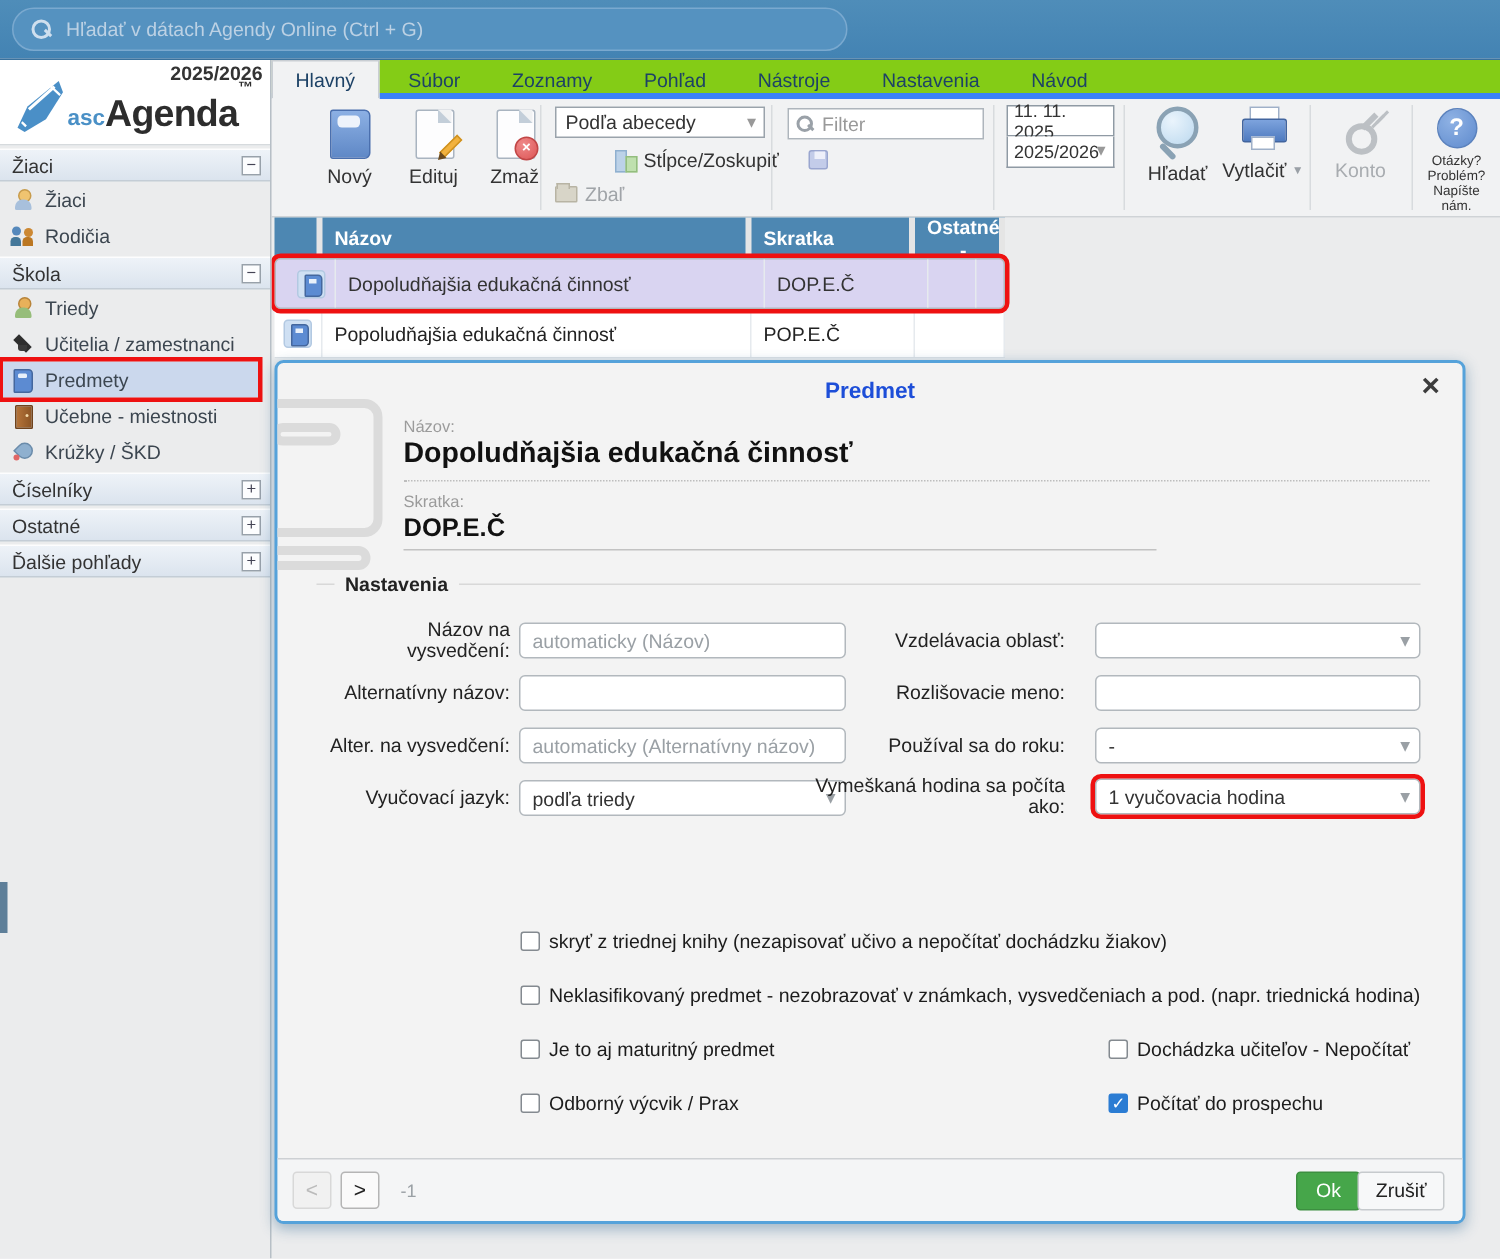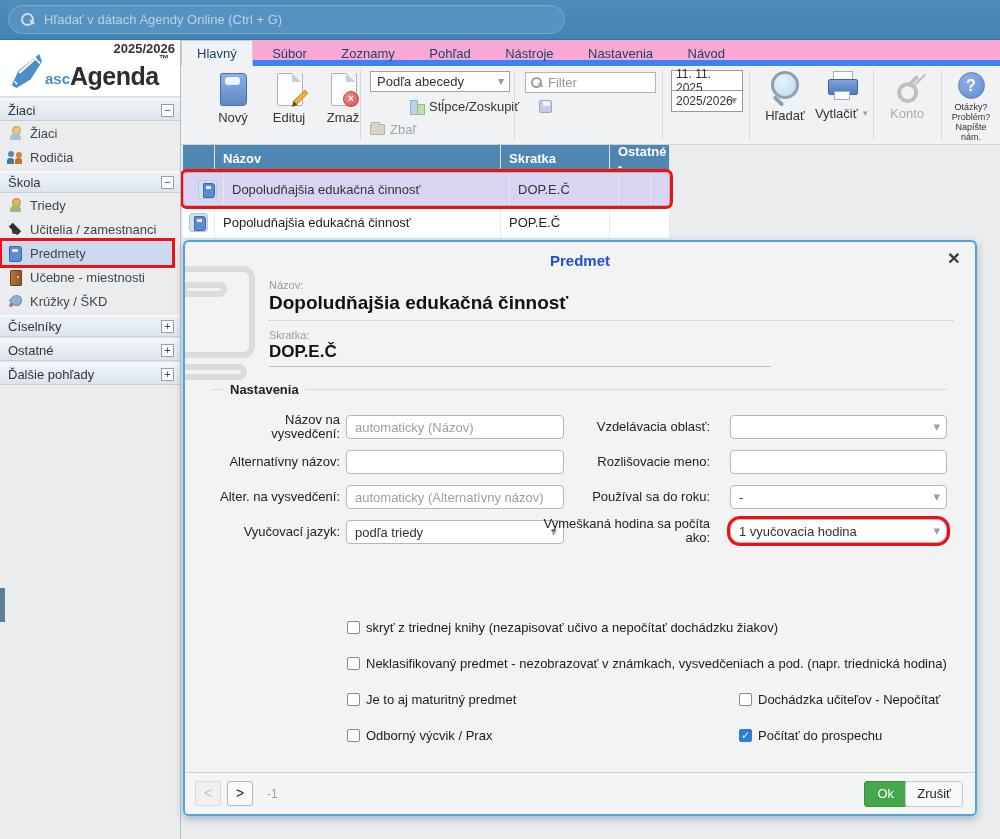--- a/index.html
+++ b/index.html
@@ -54,21 +54,21 @@
   .ic-book::after{content:"";position:absolute;left:5px;top:4px;width:6px;height:3px;background:#e8f0fa;border-radius:1px;}
   .ic-door::before{content:"";position:absolute;left:3px;top:1px;width:10px;height:14px;background:linear-gradient(90deg,#b5743a,#8d5524);border:1px solid #6e421c;border-radius:1px;}
   .ic-door::after{content:"";position:absolute;left:10px;top:7px;width:2px;height:2px;background:#f3d9a8;border-radius:50%;}
   .ic-rocket::before{content:"";position:absolute;left:4px;top:2px;width:9px;height:9px;background:#8fb0cf;border:1px solid #6b8cab;border-radius:50% 50% 50% 0;transform:rotate(45deg);}
   .ic-rocket::after{content:"";position:absolute;left:2px;bottom:2px;width:4px;height:4px;background:#e06666;border-radius:50%;}
   .ic-p4::before{content:"";position:absolute;left:1px;top:2px;width:6px;height:6px;border-radius:50%;background:#4f87c0;box-shadow:8px 1px 0 #74a85a;}
   .ic-p4::after{content:"";position:absolute;left:0;bottom:1px;width:7px;height:6px;border-radius:3px 3px 0 0;background:#3b6da0;box-shadow:8px 0 0 #5d8c47;}
 
   
   .main{position:absolute;left:181px;top:40px;width:819px;height:799px;}
-  .tabbar{position:absolute;left:0;top:0;width:819px;height:26px;background:#f9a8d4;border-bottom:6px solid #3b82f6;}
+  .tabbar{position:absolute;left:0;top:0;width:819px;height:26px;background:#84cc16;border-bottom:4px solid #3b82f6;}
   .tab{display:inline-block;padding:5px 15px 4px;font-size:13px;color:#1d4266;cursor:default;}
   .tab.active{background:#f1f2f3;border:1px solid #c9ced3;border-bottom:1px solid #f1f2f3;position:relative;top:0px;}
   .toolbar{position:absolute;left:0;top:26px;width:819px;height:79px;background:#f1f2f3;border-bottom:1px solid #cfd3d6;}
   .vsep{position:absolute;top:4px;bottom:4px;width:1px;background:#d8dbde;}
   .bigbtn{position:absolute;top:5px;height:68px;text-align:center;font-size:13px;color:#333;}
   .bigbtn .lbl{margin-top:3px;}
   .bigicon{width:34px;height:36px;margin:0 auto;position:relative;}
 
   .tb-book::before{content:"";position:absolute;left:4px;top:2px;width:25px;height:31px;
     background:linear-gradient(#8cb0e4,#5f88c6);border:1px solid #4a6fae;border-radius:2px 4px 4px 2px;}
@@ -122,21 +122,21 @@
   .tb-key::before{content:"";position:absolute;left:4px;top:11px;width:13px;height:13px;border:4px solid #bcc0c4;border-radius:50%;}
   .tb-key::after{content:"";position:absolute;left:20px;top:15px;width:13px;height:4px;background:#bcc0c4;box-shadow:8px 4px 0 -1px #bcc0c4, 4px 4px 0 -1px #bcc0c4;}
   .tb-help{width:27px;height:27px;border-radius:50%;background:radial-gradient(circle at 35% 30%,#8fb2e4,#5f8bce);
     border:1px solid #5b82bd;color:#fff;font-size:16px;font-weight:bold;text-align:center;line-height:25px;margin:0 auto;}
   .helptext{font-size:9px;color:#333;line-height:10px;margin-top:3px;}
   .prarr{font-size:8px;color:#9aa0a6;vertical-align:2px;}
 
   
   .grid{position:absolute;left:2px;top:105px;width:487px;}
   .g-head{display:flex;height:27px;background:linear-gradient(#superior,#4d87b2);background:#4d87b2;color:#fff;font-size:13px;font-weight:bold;align-items:center;}
-  .g-head .c{border-right:1px solid #e5e5e5;height:100%;display:flex;align-items:center;padding-left:8px;}
+  .g-head .c{border-right:4px solid #e5e5e5;height:100%;display:flex;align-items:center;padding-left:8px;text-align:center;}
   .g-row{display:flex;height:33px;background:#fff;align-items:center;font-size:13px;color:#222;border-bottom:1px solid #dde1e5;}
   .g-row .c{height:100%;display:flex;align-items:center;padding-left:8px;border-right:1px solid #e6eaee;}
   .g-row.sel{background:#d9d4f1;outline:3px solid #ee1111;position:relative;z-index:2;height:34px;}
   .c0{width:32px;flex:0 0 auto;justify-content:center;padding-left:0 !important;}
   .c1{width:286px;flex:0 0 auto;}
   .c2{width:109px;flex:0 0 auto;}
   .c3{flex:1;}
   .rowbook{width:19px;height:19px;background:#cfe0f3;border:1px solid #b3c9e2;border-radius:3px;position:relative;}
   .rowbook::before{content:"";position:absolute;left:4px;top:2px;width:10px;height:13px;background:#5c8bd2;border:1px solid #44679e;border-radius:1px 3px 3px 1px;}
   .rowbook::after{content:"";position:absolute;left:7px;top:5px;width:5px;height:3px;background:#e8f0fa;}
@@ -162,21 +162,21 @@
   .fl .flab{width:127px;padding-right:0;}
   .fl .ctrl{width:218px;margin-left:6px;}
   .fr .flab{width:185px;}
   .fr .ctrl{width:217px;margin-left:20px;}
   .inp{height:24px;border:1px solid #b2b8bd;border-radius:4px;background:#fff;font-size:13px;color:#333;
     padding:0 8px;font-family:"Liberation Sans","DejaVu Sans",sans-serif;width:100%;}
   .inp::placeholder{color:#9aa0a5;}
   .sel{height:24px;border:1px solid #b2b8bd;border-radius:4px;background:#fff;position:relative;
     font-size:13px;color:#333;display:flex;align-items:center;padding:0 18px 0 8px;}
   .sel .sarr::before{content:"▾";color:#9aa0a5;position:absolute;right:6px;top:3px;font-size:13px;}
-  .sel.hl-red{outline:3px solid #ee1111;border-radius:10px;}
+  .sel.hl-red{outline:3px solid #ee1111;}
 
   .cb{position:absolute;display:flex;align-items:flex-start;gap:6px;font-size:13px;color:#1c1c1c;}
   .cb-box{width:13px;height:13px;border:1px solid #848a90;background:#fff;border-radius:2px;flex:0 0 auto;margin-top:1px;position:relative;}
   .cb[data-checked="true"] .cb-box{background:#2b7cd3;border-color:#2b7cd3;}
   .cb[data-checked="true"] .cb-box::after{content:"✓";color:#fff;font-size:11px;font-weight:bold;position:absolute;left:1px;top:-1px;}
 
   .dlg-footer{position:absolute;left:0;right:0;bottom:0;height:42px;border-top:1px solid #cdd0d3;background:#f4f5f6;}
   .navbtn{position:absolute;top:8px;width:26px;height:25px;border-radius:3px;font-size:14px;text-align:center;line-height:23px;}
   .navbtn.prev{left:10px;background:#f1f1f1;border:1px solid #d8d8d8;color:#bbb;}
   .navbtn.next{left:42px;background:#fafafa;border:1px solid #b5b5b5;color:#222;}

